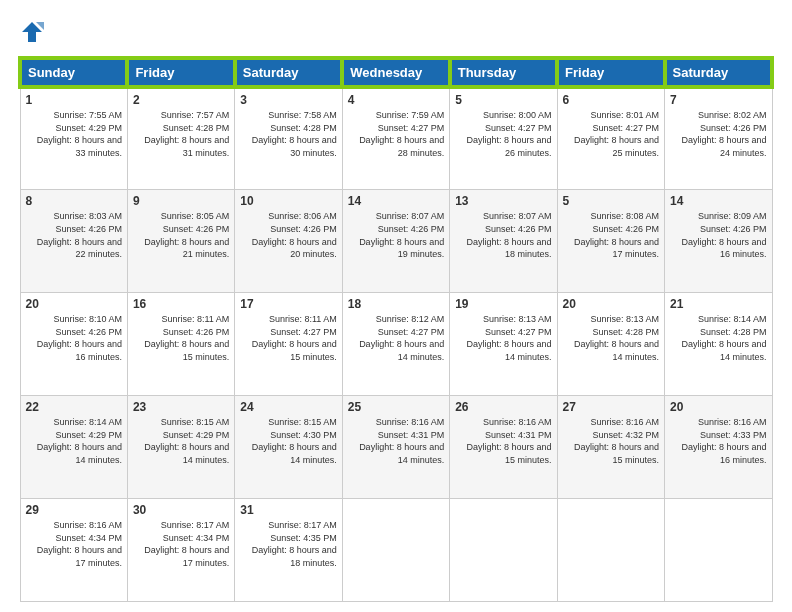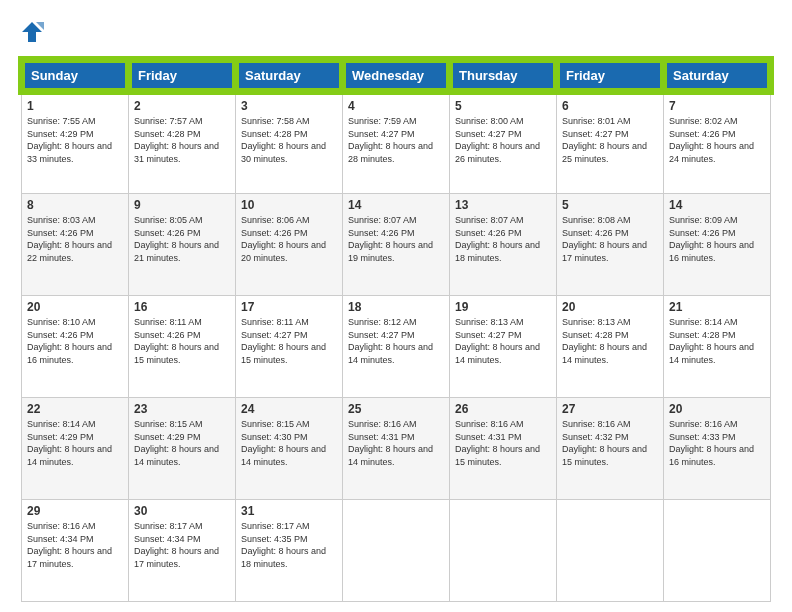--- a/index.html
+++ b/index.html
@@ -65,21 +65,21 @@
       border-collapse: collapse;
       width: 100%;
       table-layout: fixed;
     }
     .calendar th {
       background-color: #1a6ab0;
       color: #fff;
       text-align: left;
       padding: 5px 6px;
       font-size: 13px;
-      border: 7px solid #84cc16;
+      border: 4px solid #84cc16;
     }
     .calendar td {
       border: 1px solid #ccc;
       vertical-align: top;
       padding: 4px 5px;
       font-size: 9.5px;
       color: #333;
       background: #fff;
       height: 82px;
     }
@@ -89,20 +89,21 @@
     .day-num {
       font-size: 12px;
       font-weight: bold;
       display: block;
       margin-bottom: 2px;
     }
     .day-info {
       font-size: 9px;
       line-height: 1.4;
       color: #333;
+      text-align: right;
     }
     .empty-cell {
       background: #fff !important;
     }
   </style>
 </head>
 <body>
 
 <div class="page">
   <div class="header">

